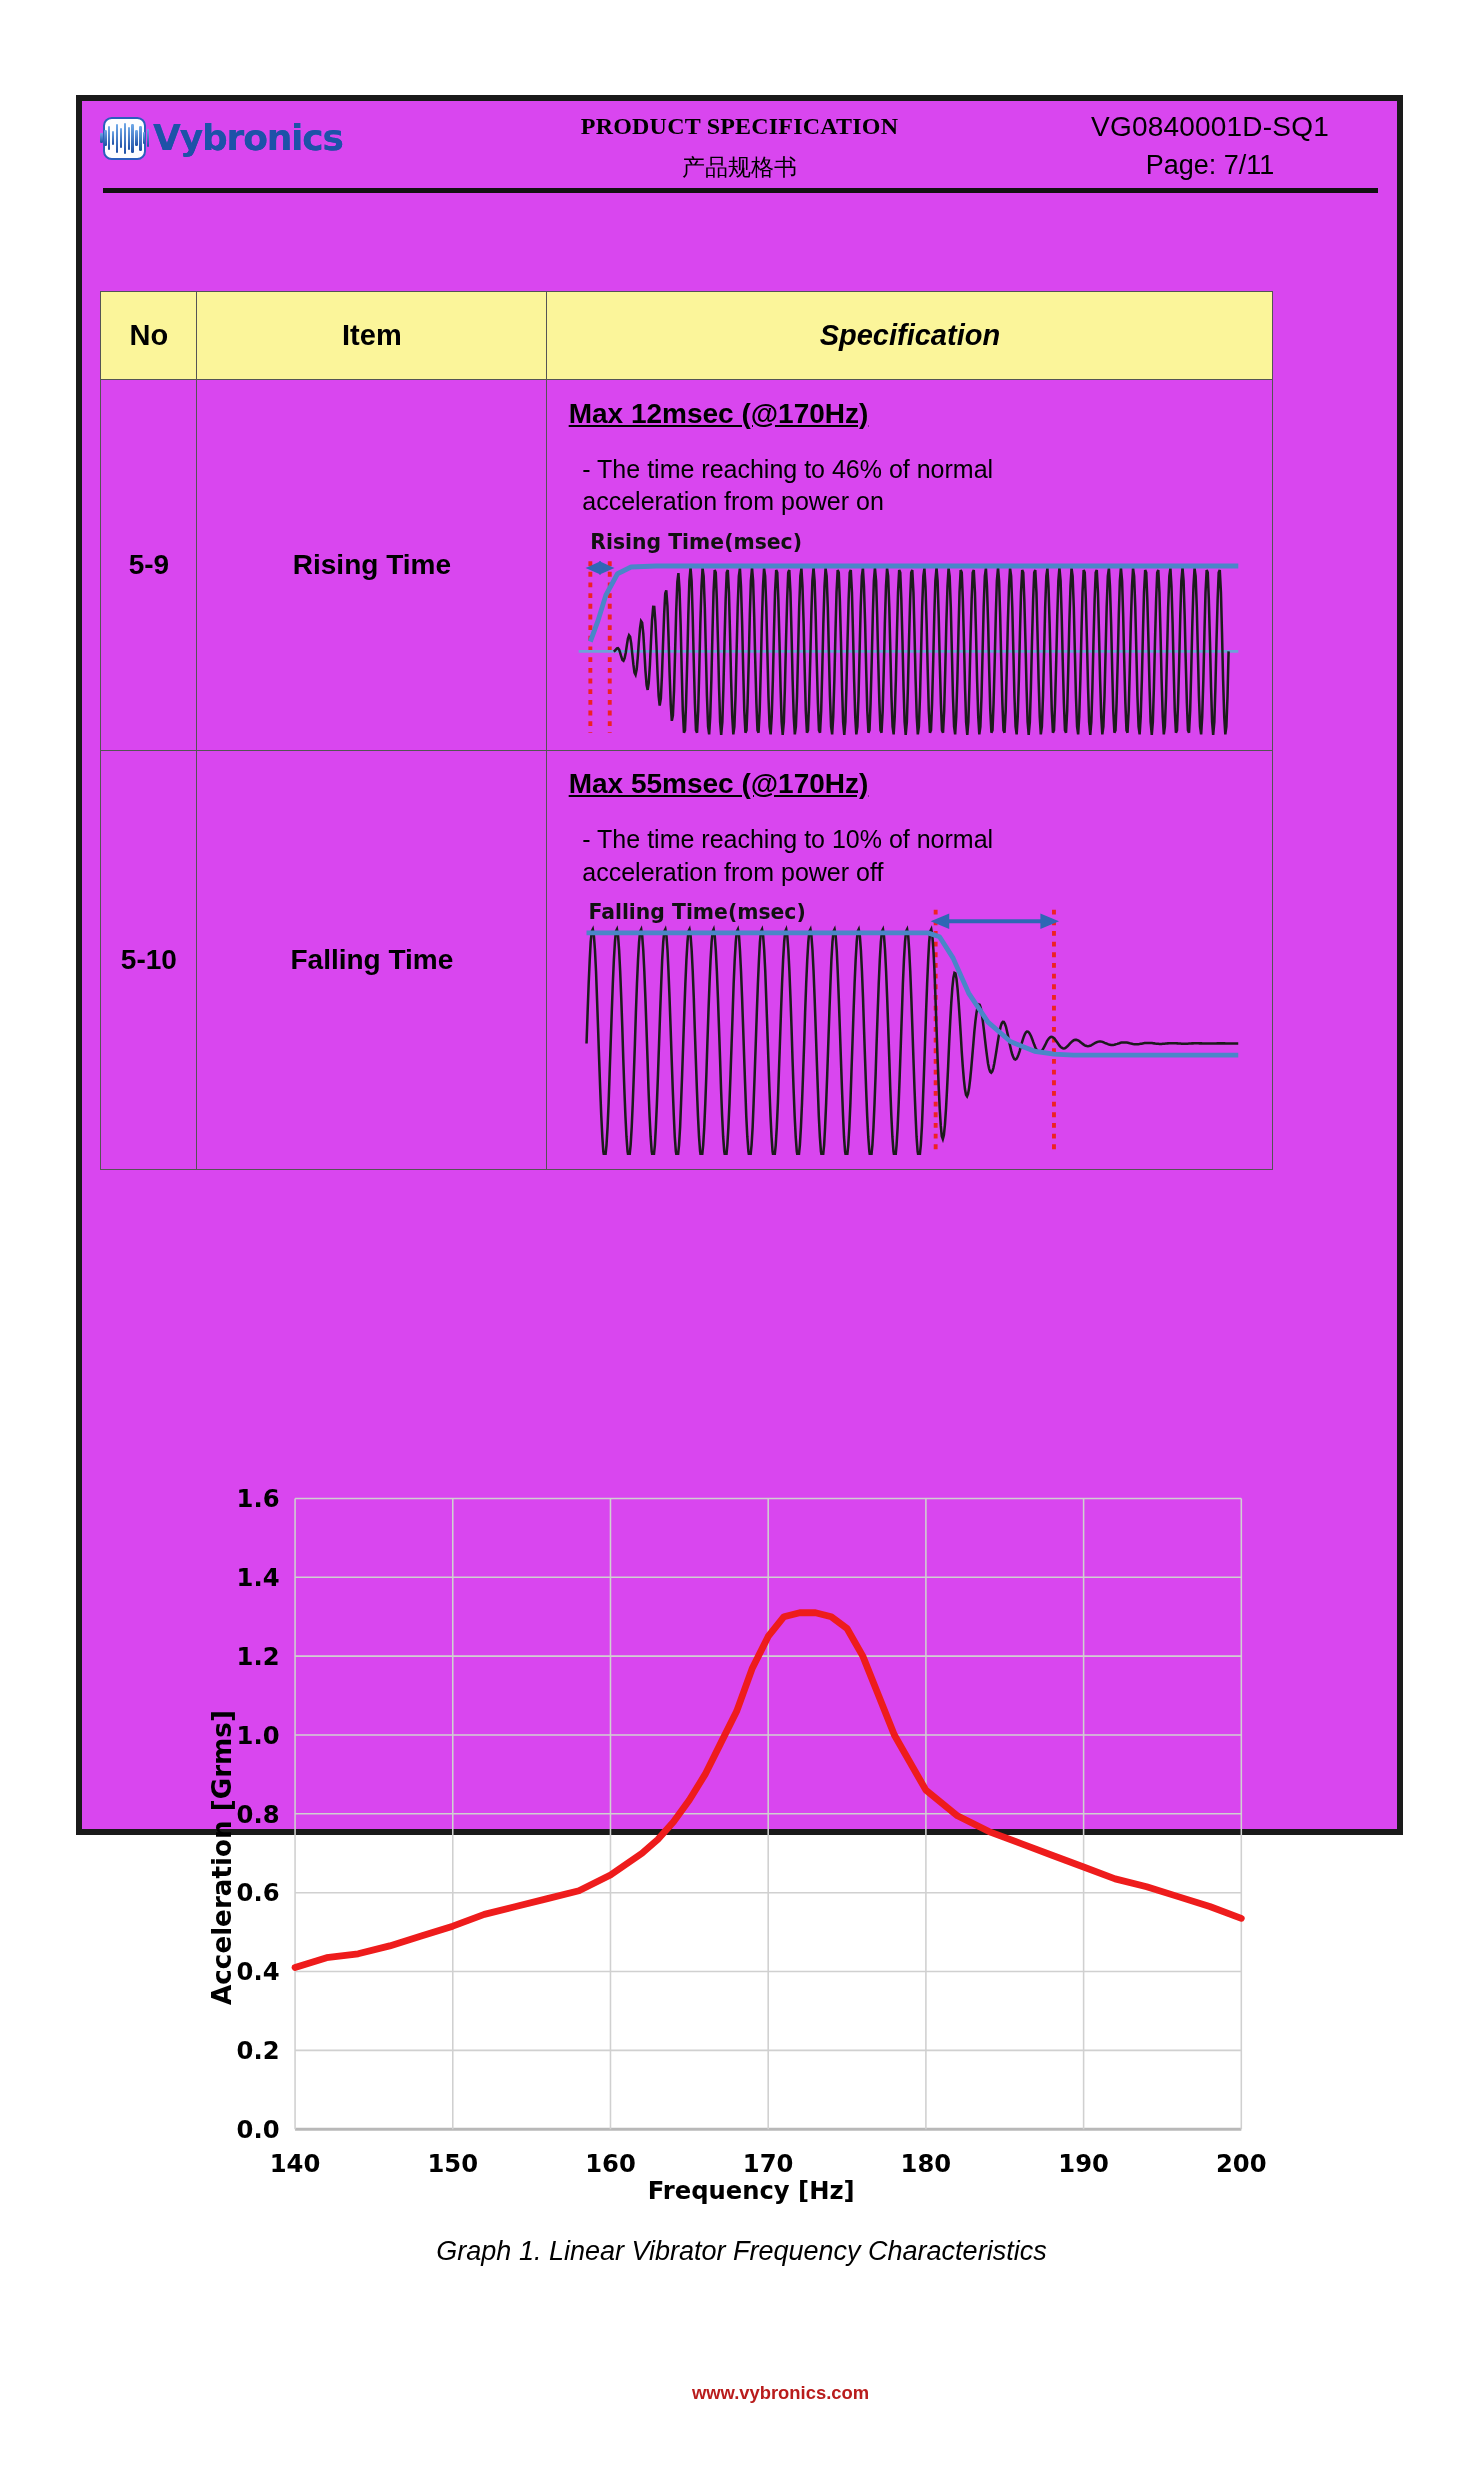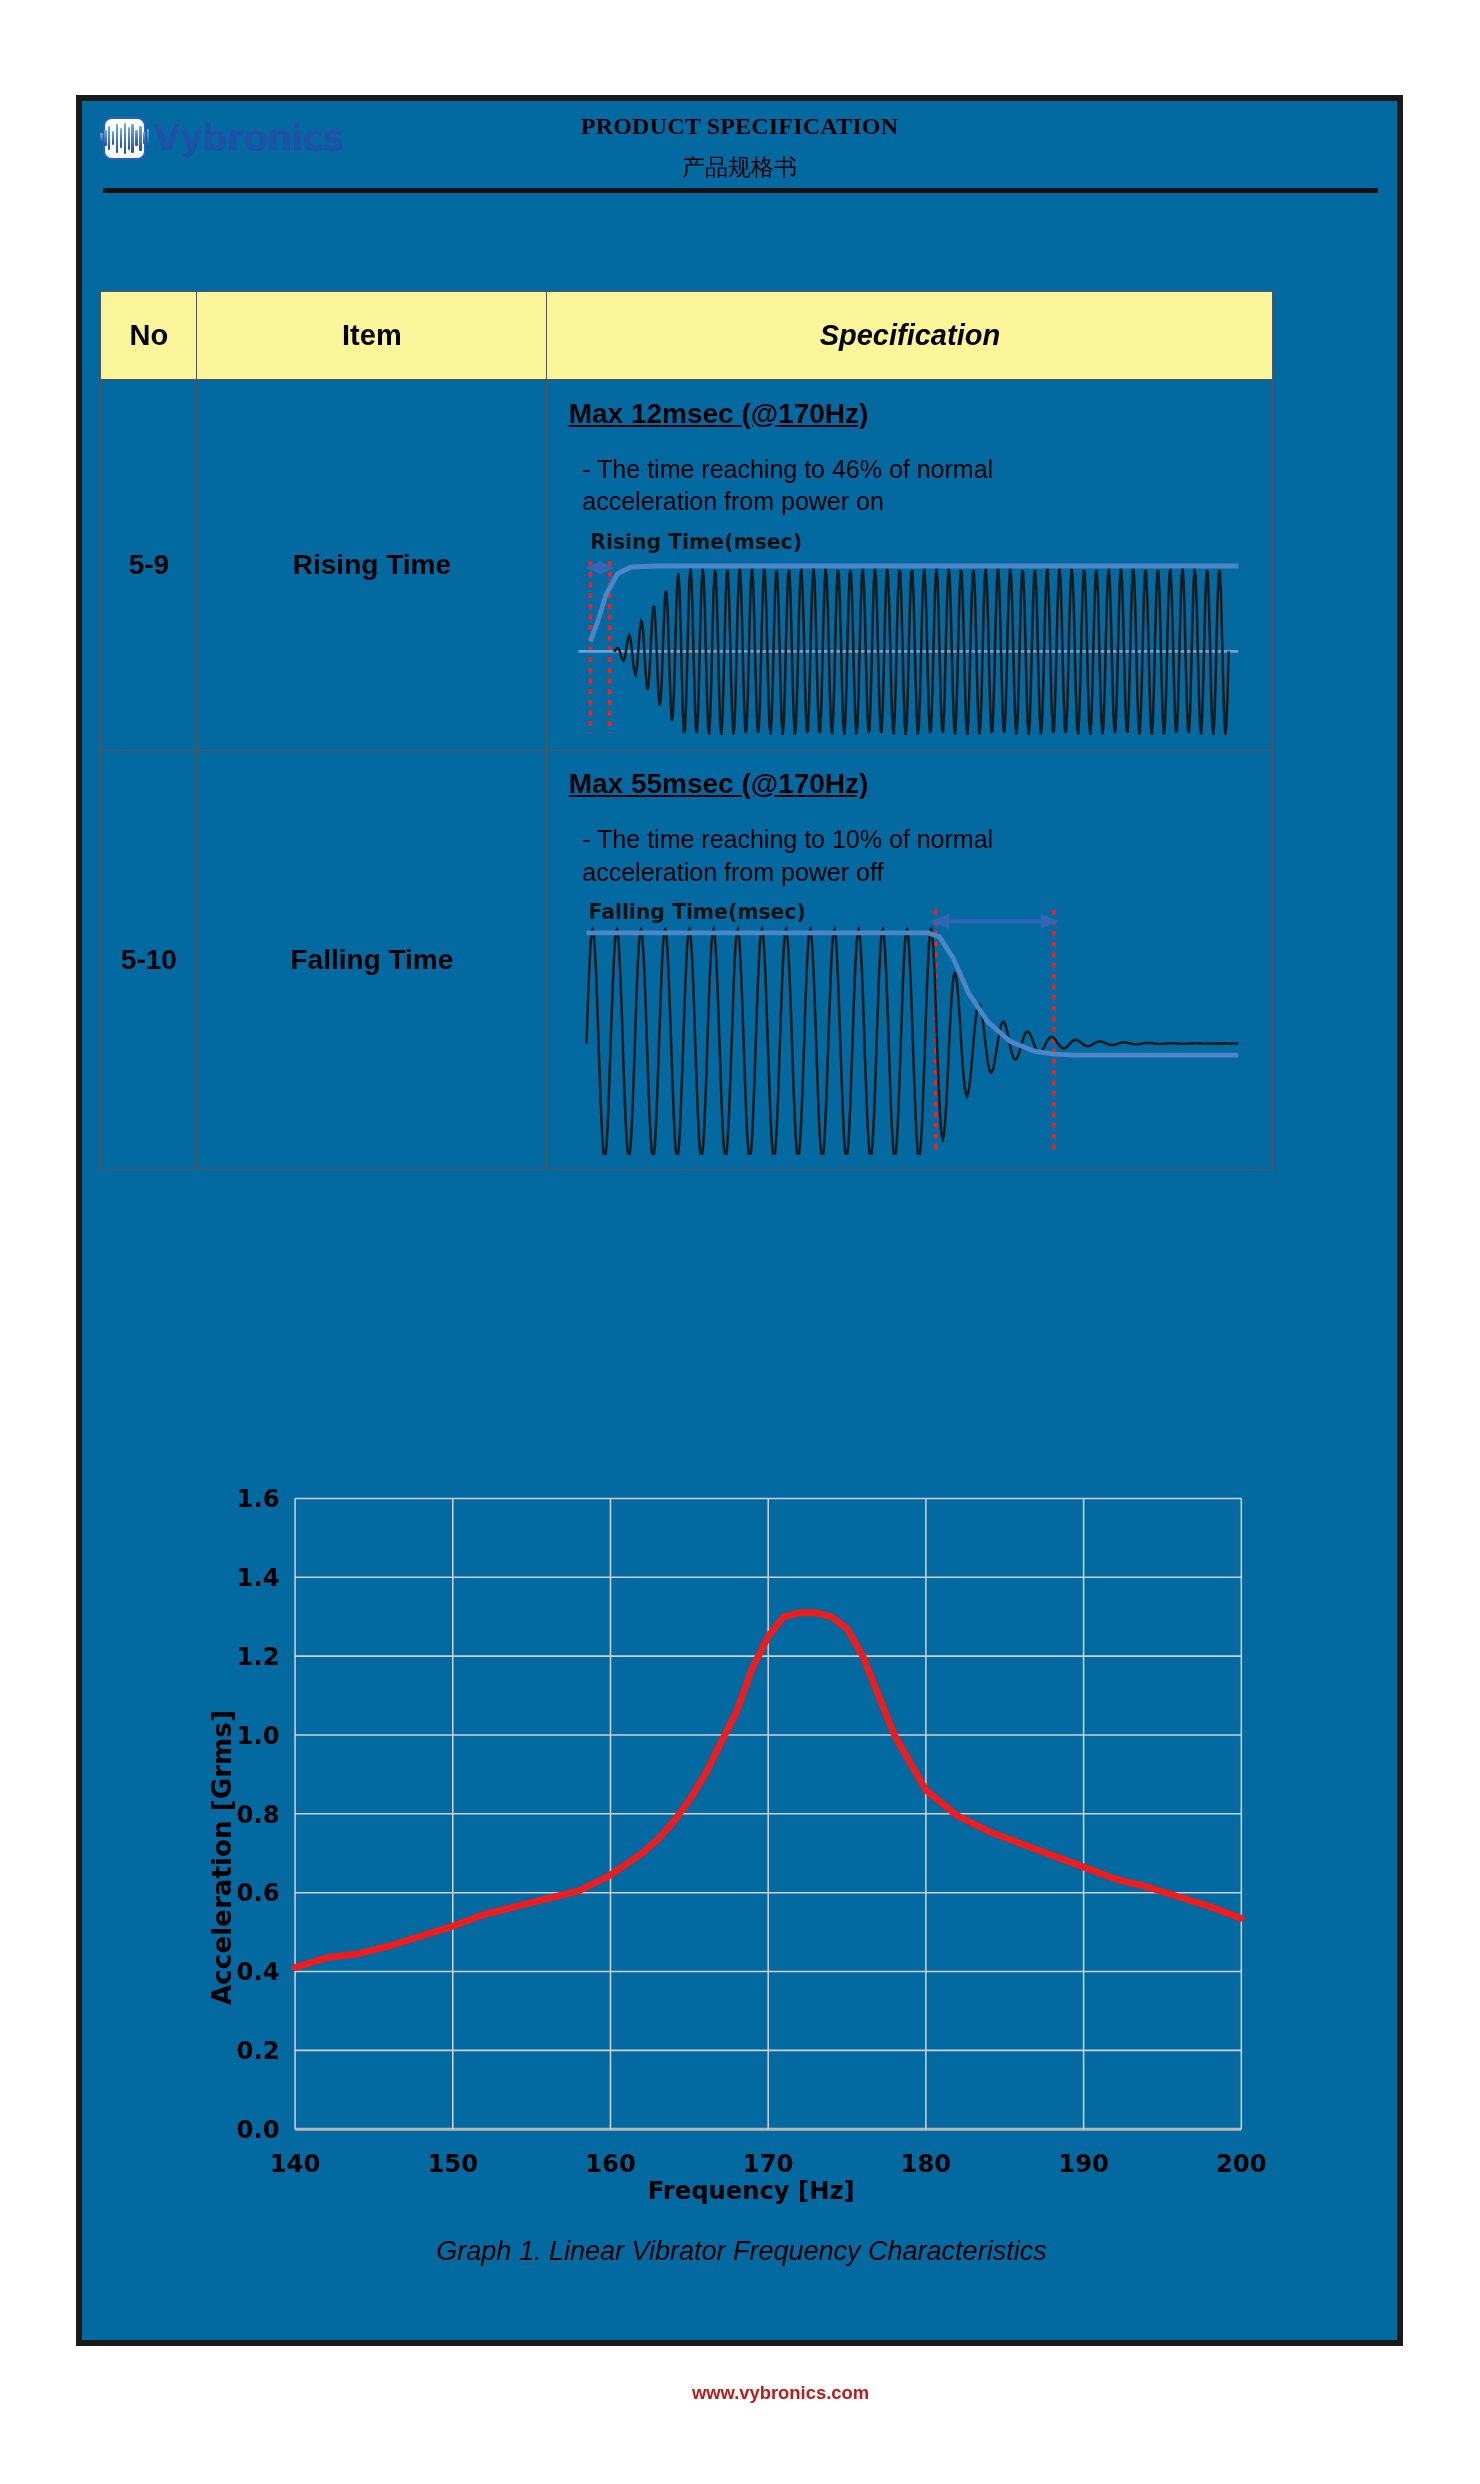--- a/index.html
+++ b/index.html
@@ -14,24 +14,24 @@
     position: relative;
     overflow: hidden;
   }
 
   
   .page-frame {
     position: absolute;
     left: 76px;
     top: 95px;
     width: 1327px;
-    height: 2251px;
+    height: 1740px;
     border: 6.8px solid #1a1a1a;
     box-sizing: border-box;
-    background: #0369a1;
+    background: #d946ef;
   }
 
   
   .doc-header {
     position: absolute;
     left: 0;
     top: 0;
     width: 100%;
     height: 95px;
     box-sizing: border-box;
@@ -246,20 +246,24 @@
             </span>
         </div>
         <span class="logo-word">Vybronics</span>
       </div>
 
       <div class="header-center">
         <div class="line1">PRODUCT SPECIFICATION</div>
         <div class="line2">产品规格书</div>
       </div>
 
+      <div class="header-right">
+        <div class="line1">VG0840001D-SQ1</div>
+        <div class="line2">Page: 7/11</div>
+      </div>
 
       <div class="header-rule"></div>
     </div>
   </div>
 
   <table class="spec-table">
     <thead>
       <tr>
         <th class="col-no">No</th>
         <th class="col-item">Item</th>

